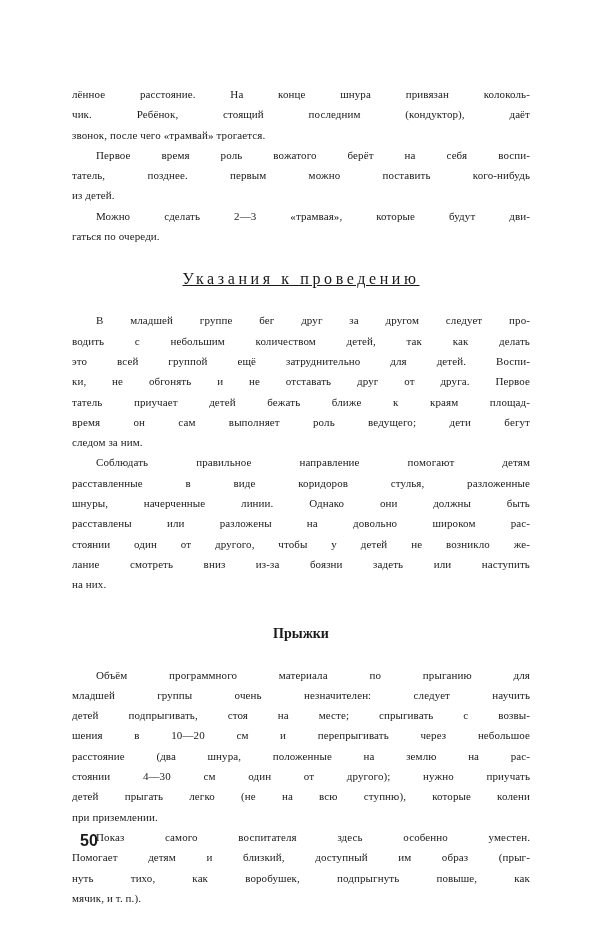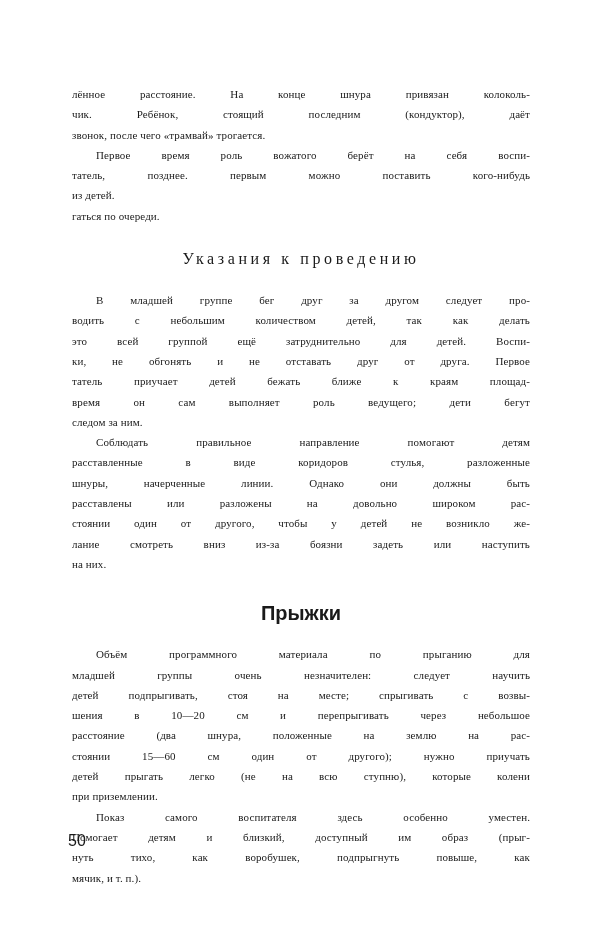--- a/index.html
+++ b/index.html
@@ -9,29 +9,29 @@
   }
   .page { position: absolute; left: 72px; top: 84px; width: 458px; }
   .line {
     font-size: 11px; line-height: 20.3px; height: 20.3px; white-space: nowrap;
     text-align: justify; text-align-last: justify; letter-spacing: 0.1px;
   }
   .line.last { text-align-last: left; }
   .indent { text-indent: 24px; }
   .heading-spaced {
     text-align: center; font-size: 16px; letter-spacing: 3.6px; height: 22px; line-height: 22px;
-    margin-top: 22px; margin-bottom: 20px;
+    margin-top: 22px; margin-bottom: 20px; text-decoration: underline;
   }
   .heading-bold {
-    text-align: center; font-family: Liberation Sans, sans-serif;
-    font-weight: bold; font-size: 20px; height: 22px; line-height: 22px;
+    text-align: center; font-family: Liberation Serif, serif;
+    font-weight: bold; font-size: 14px; height: 22px; line-height: 22px;
     margin-top: 28px; margin-bottom: 20px;
   }
   .page-number {
-    position: absolute; left: 68px; top: 832px; font-size: 16px; font-weight: normal;
+    position: absolute; left: 80px; top: 832px; font-size: 16px; font-weight: bold;
     font-family: "Liberation Sans", "DejaVu Sans", sans-serif;
   }
 </style>
 </head>
 <body>
 
 <div class="page">
 
   <div>
     <div class="line">лённое расстояние. На конце шнура привязан колоколь-</div>
@@ -39,20 +39,21 @@
     <div class="line last">звонок, после чего «трамвай» трогается.</div>
   </div>
 
   <div>
     <div class="line indent">Первое время роль вожатого берёт на себя воспи-</div>
     <div class="line">татель, позднее. первым можно поставить кого-нибудь</div>
     <div class="line last">из детей.</div>
   </div>
 
   <div>
+    <div class="line indent">Можно сделать 2—3 «трамвая», которые будут дви-</div>
     <div class="line last">гаться по очереди.</div>
   </div>
 
   <div class="heading-spaced">Указания к проведению</div>
 
   <div>
     <div class="line indent">В младшей группе бег друг за другом следует про-</div>
     <div class="line">водить с небольшим количеством детей, так как делать</div>
     <div class="line">это всей группой ещё затруднительно для детей. Воспи-</div>
     <div class="line">ки, не обгонять и не отставать друг от друга. Первое</div>
@@ -73,21 +74,21 @@
 
 
   <div class="heading-bold">Прыжки</div>
 
   <div>
     <div class="line indent">Объём программного материала по прыганию для</div>
     <div class="line">младшей группы очень незначителен: следует научить</div>
     <div class="line">детей подпрыгивать, стоя на месте; спрыгивать с возвы-</div>
     <div class="line">шения в 10—20 см и перепрыгивать через небольшое</div>
     <div class="line">расстояние (два шнура, положенные на землю на рас-</div>
-    <div class="line">стоянии 15—60 см один от другого); нужно приучать</div>
+    <div class="line">стоянии 4—30 см один от другого); нужно приучать</div>
     <div class="line">детей прыгать легко (не на всю ступню), которые колени</div>
     <div class="line last">при приземлении.</div>
   </div>
 
   <div>
     <div class="line indent">Показ самого воспитателя здесь особенно уместен.</div>
     <div class="line">Помогает детям и близкий, доступный им образ (прыг-</div>
     <div class="line">нуть тихо, как воробушек, подпрыгнуть повыше, как</div>
     <div class="line last">мячик, и т. п.).</div>
   </div>

